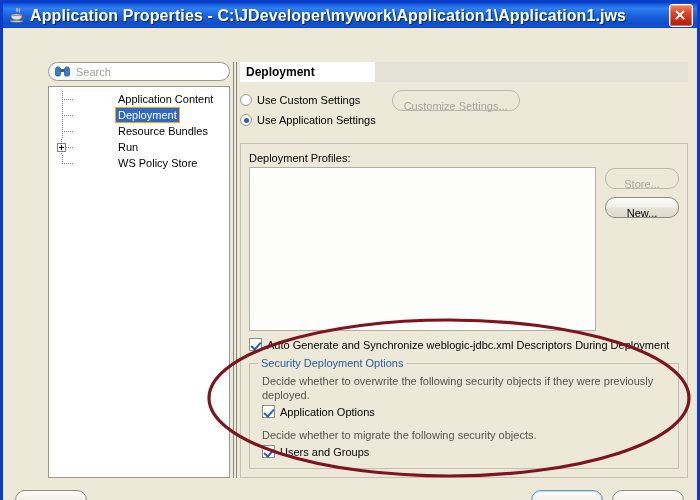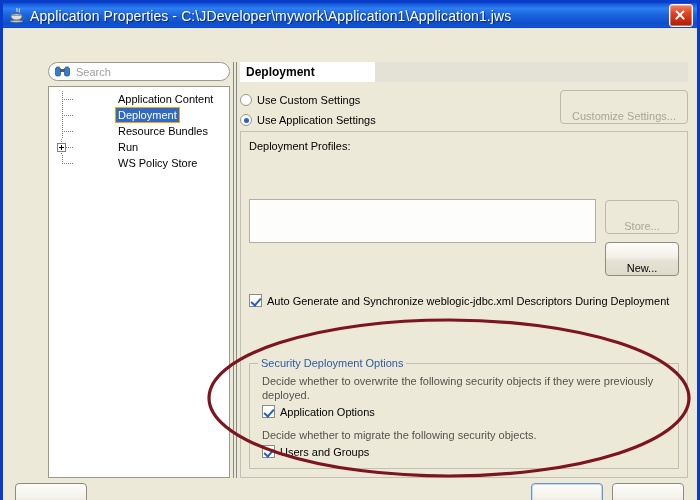--- a/index.html
+++ b/index.html
@@ -43,22 +43,22 @@
   }
   .title-icon {
     width: 18px;
     height: 18px;
     flex: 0 0 18px;
     margin-right: 4px;
     position: relative;
   }
   .title-text {
     color: #ffffff;
-    font-size: 14px;
-    font-weight: normal;
+    font-size: 16px;
+    font-weight: bold;
     text-shadow: 1px 1px 1px rgba(0,0,0,0.55);
     white-space: nowrap;
     overflow: hidden;
     letter-spacing: 0.1px;
   }
   .titlebar-spacer { flex: 1 1 auto; }
   .close-btn {
     width: 22px;
     height: 21px;
     flex: 0 0 22px;
@@ -276,34 +276,35 @@
     left: 2.5px; top: 2.5px;
     width: 5px; height: 5px;
     border-radius: 50%;
     background: #2b5fd0;
   }
   .radio-label { font-size: 11px; color: #000; }
 
   .row-top {
     display: flex;
     align-items: flex-start;
-    justify-content: space-between;
+    justify-content: flex-start;
+    gap: 16px;
   }
   .radios { padding-top: 1px; }
 
   
   .btn {
     font-family: "Liberation Sans", sans-serif;
     font-size: 11px;
     height: 21px;
     min-width: 74px;
-    padding: 16px 8px;
+    padding: 6px 8px;
     box-sizing: border-box;
     border: 1px solid #8d8d7e;
-    border-radius: 4px;
+    border-radius: 10px;
     background: linear-gradient(to bottom, #fdfdfb 0%, #f2f0e8 45%, #e6e3d6 55%, #dedbcc 100%);
     color: #000;
     cursor: pointer;
     white-space: nowrap;
     line-height: 19px;
     text-align: center;
   }
   .btn.disabled {
     color: #a9a59a;
     border-color: #bdb9ac;
@@ -312,28 +313,27 @@
   }
   .btn.default {
     border: 1px solid #6a93c8;
     box-shadow: inset 0 0 0 1px #c6d9ef;
   }
 
   
   .group {
     border: 1px solid #c2c0b4;
     position: relative;
-    margin-top: 0;
+    margin-top: 12px;
     padding: 8px 8px 8px 8px;
     box-sizing: border-box;
     flex: 1 1 auto;
     display: flex;
     flex-direction: column;
     min-height: 0;
-    gap: 44px;
   }
   .group-inner-row {
     display: flex;
     align-items: stretch;
     flex: 1 1 auto;
     min-height: 0;
   }
   .profiles-label {
     font-size: 11px;
     color: #000;

